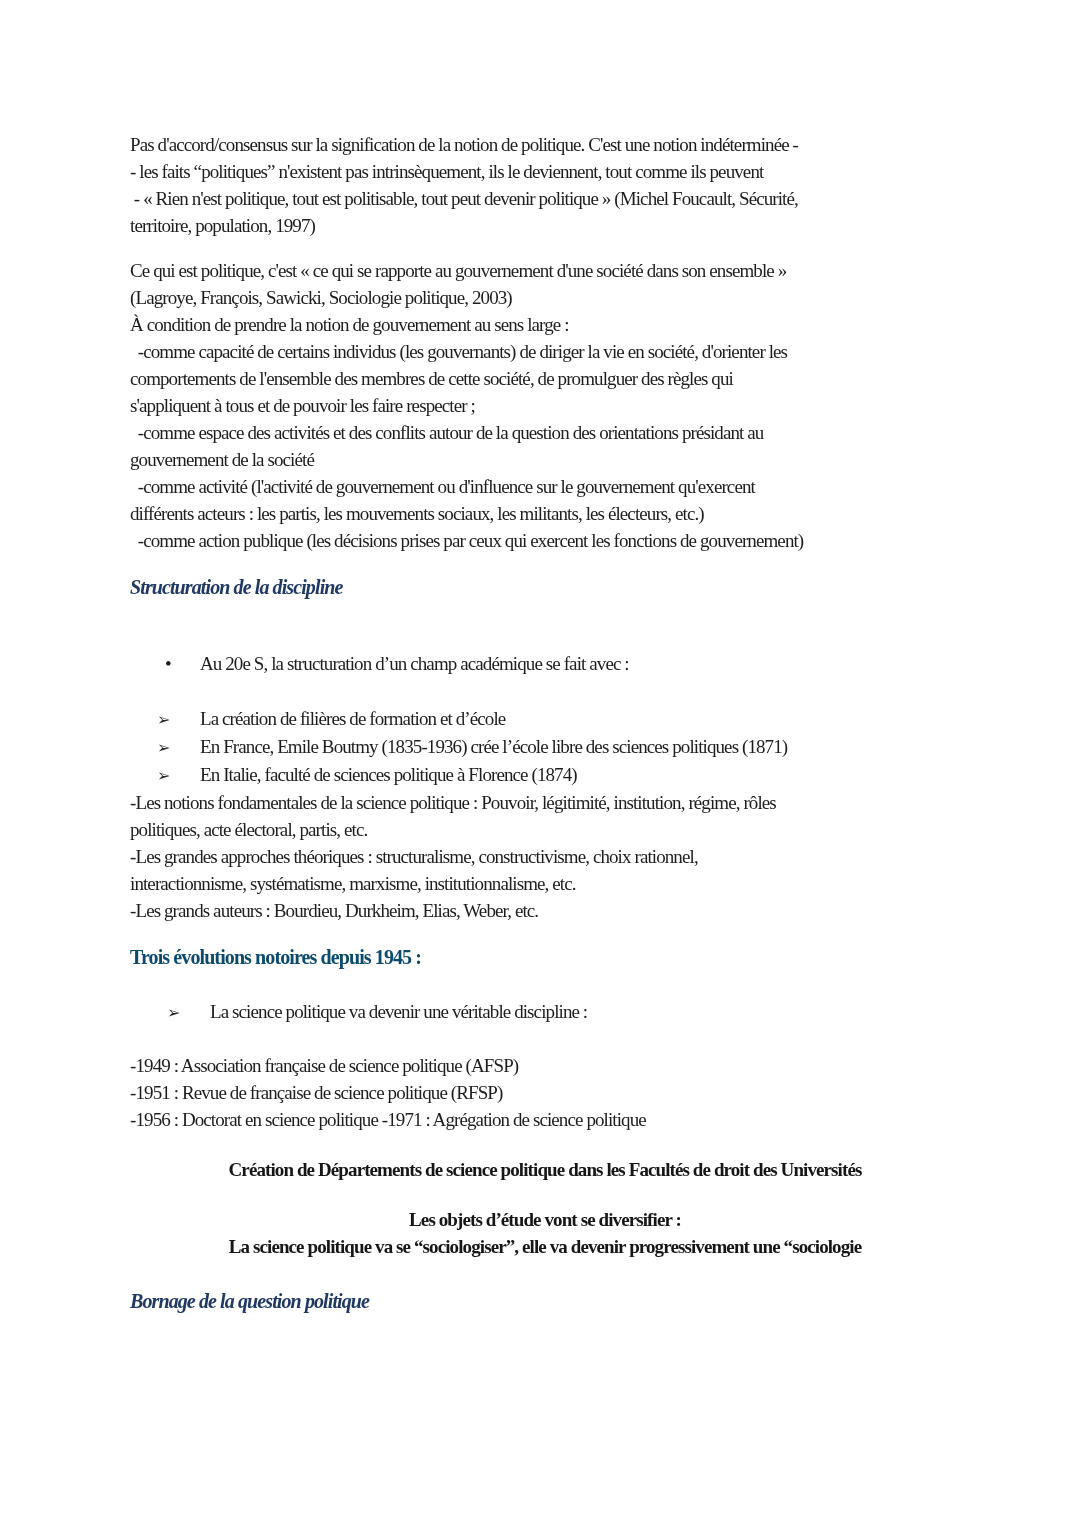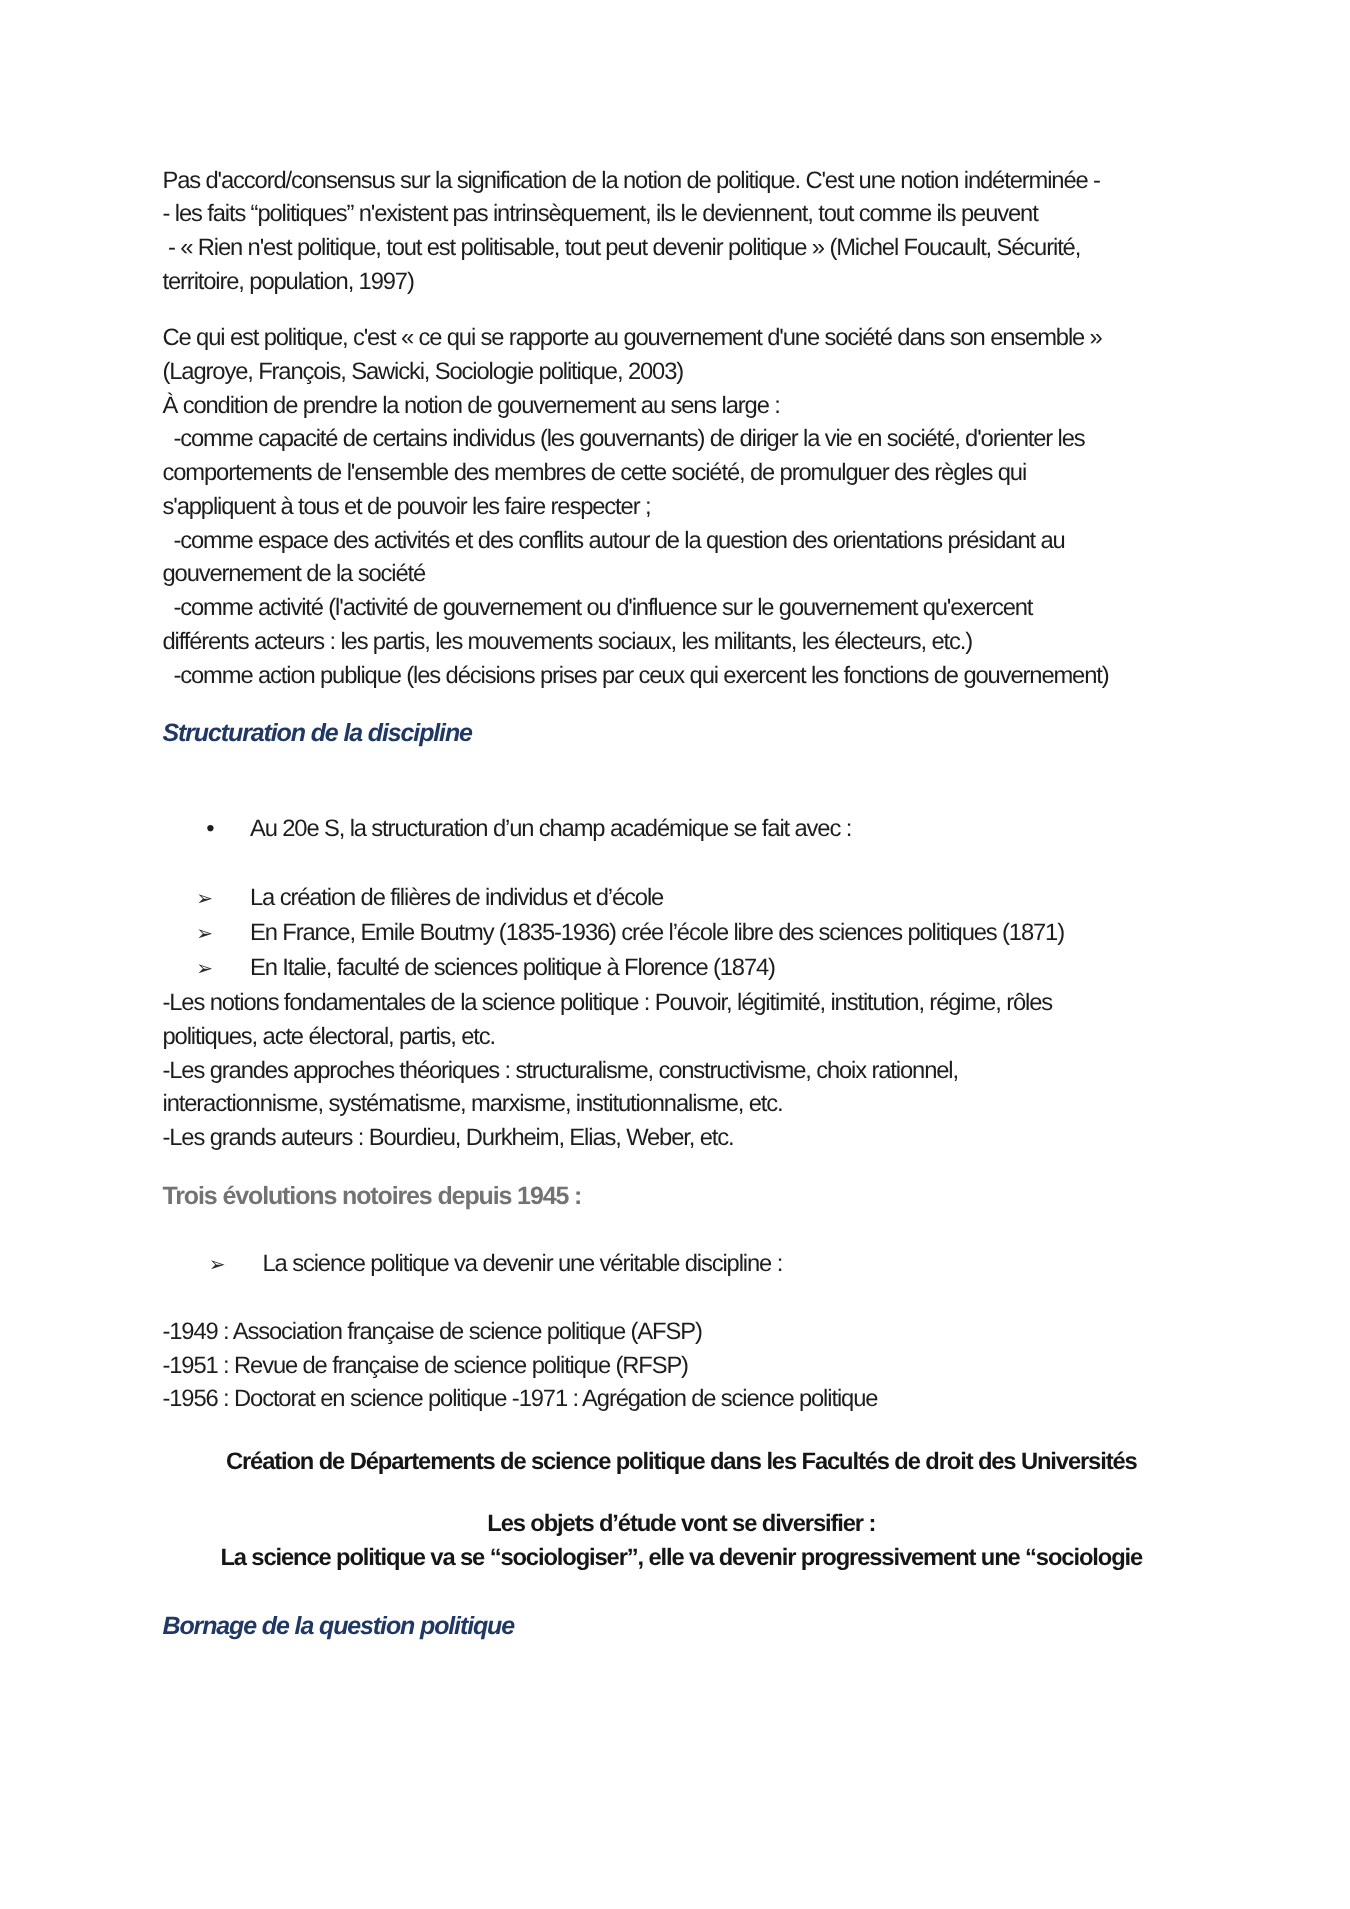--- a/index.html
+++ b/index.html
@@ -6,42 +6,42 @@
     margin: 0;
     padding: 0;
     background: #ffffff;
   }
   .page {
     position: relative;
     width: 1080px;
     height: 1423px;
     background: #ffffff;
     overflow: hidden;
-    font-family: Liberation Sans, sans-serif;
+    font-family: Liberation Serif, serif;
     color: #1d1d1d;
   }
   .content {
     box-sizing: border-box;
     padding: 131px 120px 0 130px;
     font-size: 19px;
     line-height: 27px;
     letter-spacing: -0.9px;
   }
   .para { margin: 0; }
   .ln { white-space: pre; }
   .bold .ln { font-weight: bold; color: #161616; text-align: center; }
 
   h2 {
     margin: 0;
     font-size: 20px;
     line-height: 27px;
     font-weight: bold;
   }
   .h-blue { color: #1f3864; font-style: italic; }
-  .h-green { color: #737373; font-style: normal; }
+  .h-green { color: #0c4a6e; font-style: normal; }
 
   .li { display: flex; align-items: baseline; }
   .li .marker {
     flex: 0 0 70px;
     box-sizing: border-box;
     white-space: pre;
   }
   .li.bullet .marker { padding-left: 35px; font-size: 19px; }
   .li.arrow .marker { padding-left: 27px; font-size: 16px; color: #2a2a2a; }
   .li .li-text { white-space: pre; }
@@ -90,21 +90,21 @@
     <h2 class="h-blue gap-h1">Structuration de la discipline</h2>
 
     <div class="li bullet gap-bullet">
       <span class="marker">•</span>
       <span class="li-text">Au 20e S, la structuration d’un champ académique se fait avec :</span>
     </div>
 
     <div class="gap-arrows">
       <div class="li arrow">
         <span class="marker">➢</span>
-        <span class="li-text">La création de filières de individus et d’école</span>
+        <span class="li-text">La création de filières de formation et d’école</span>
       </div>
       <div class="li arrow">
         <span class="marker">➢</span>
         <span class="li-text">En France, Emile Boutmy (1835-1936) crée l’école libre des sciences politiques (1871)</span>
       </div>
       <div class="li arrow">
         <span class="marker">➢</span>
         <span class="li-text">En Italie, faculté de sciences politique à Florence (1874)</span>
       </div>
     </div>

